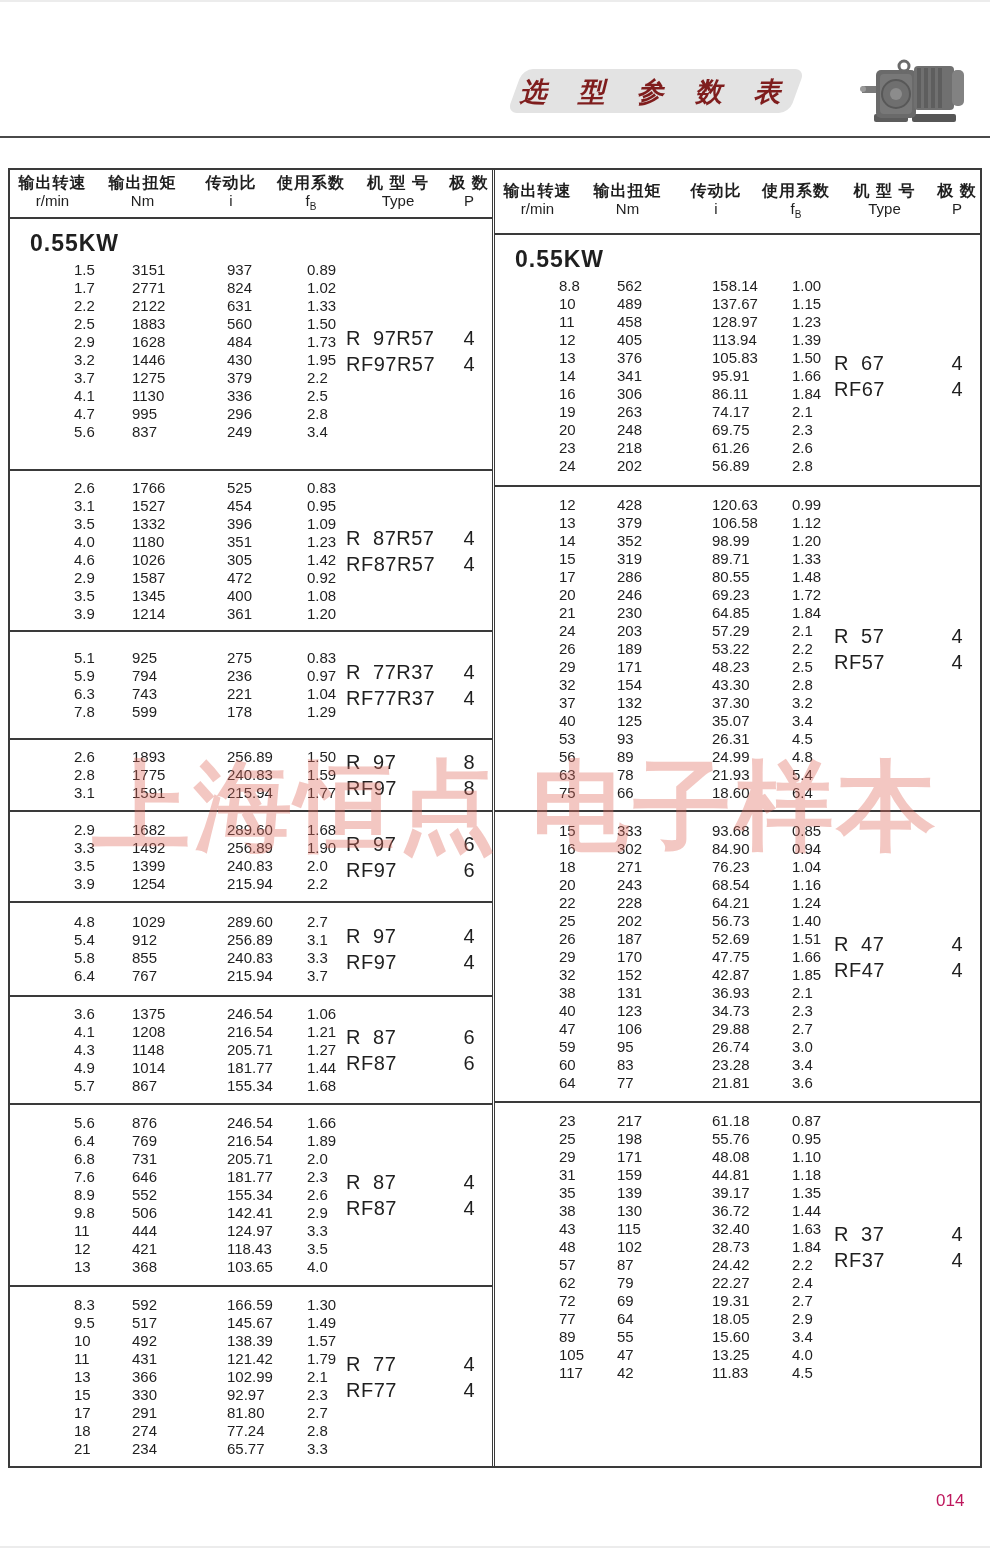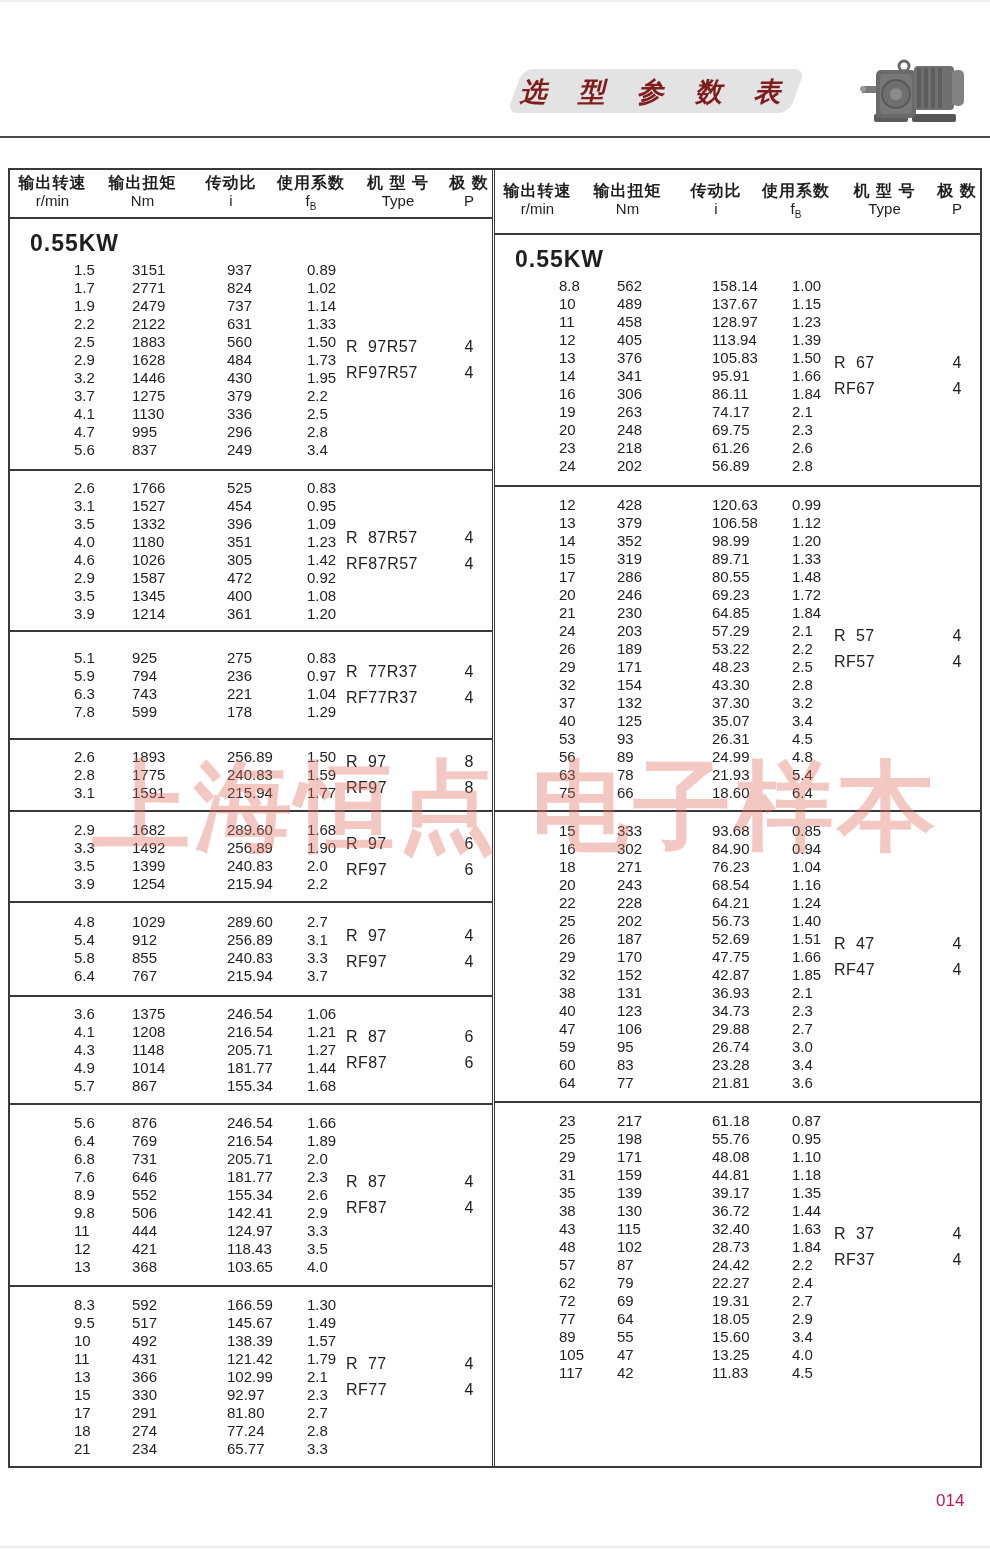--- a/index.html
+++ b/index.html
@@ -46,21 +46,21 @@
   .row { display: grid; grid-template-columns: 85px 95px 82px 78px 1fr 46px;
          height: 18px; line-height: 18px; font-size: 15px; }
   .cell { text-align: left; white-space: nowrap; }
   .cell.c0 { padding-left: 35px; }
   .cell.c1 { padding-left: 8px; }
   .cell.c2 { padding-left: 8px; }
   .cell.c3 { padding-left: 6px; }
 
   .type-overlay { position: absolute; right: 0; top: 50%; transform: translateY(-50%);
                   width: 146px; }
-  .type-row { display: flex; height: 26px; line-height: 26px; font-size: 16px; }
+  .type-row { display: flex; height: 26px; line-height: 26px; font-size: 20px; }
   .tlabel { flex: 1; text-align: left; white-space: pre; letter-spacing: .5px; }
   .tp { width: 46px; text-align: center; }
 
   
   .watermark { position: absolute; left: 92px; top: 742px; font-size: 98px; font-weight: bold;
                letter-spacing: 4px; white-space: nowrap; color: rgba(224, 108, 95, 0.38);
                pointer-events: none; z-index: 5; }
 
   .page-number { position: absolute; left: 936px; top: 1491px; font-size: 17px; color: #be185d; }
 </style>
@@ -138,28 +138,20 @@
               </div>
               <div class="row">
                 <div class="cell c0">1.7</div>
                 <div class="cell c1">2771</div>
                 <div class="cell c2">824</div>
                 <div class="cell c3">1.02</div>
                 <div class="cell c4"></div>
                 <div class="cell c5"></div>
               </div>
               <div class="row">
-                <div class="cell c0">1.9</div>
-                <div class="cell c1">2479</div>
-                <div class="cell c2">737</div>
-                <div class="cell c3">1.14</div>
-                <div class="cell c4"></div>
-                <div class="cell c5"></div>
-              </div>
-              <div class="row">
                 <div class="cell c0">2.2</div>
                 <div class="cell c1">2122</div>
                 <div class="cell c2">631</div>
                 <div class="cell c3">1.33</div>
                 <div class="cell c4"></div>
                 <div class="cell c5"></div>
               </div>
               <div class="row">
                 <div class="cell c0">2.5</div>
                 <div class="cell c1">1883</div>

